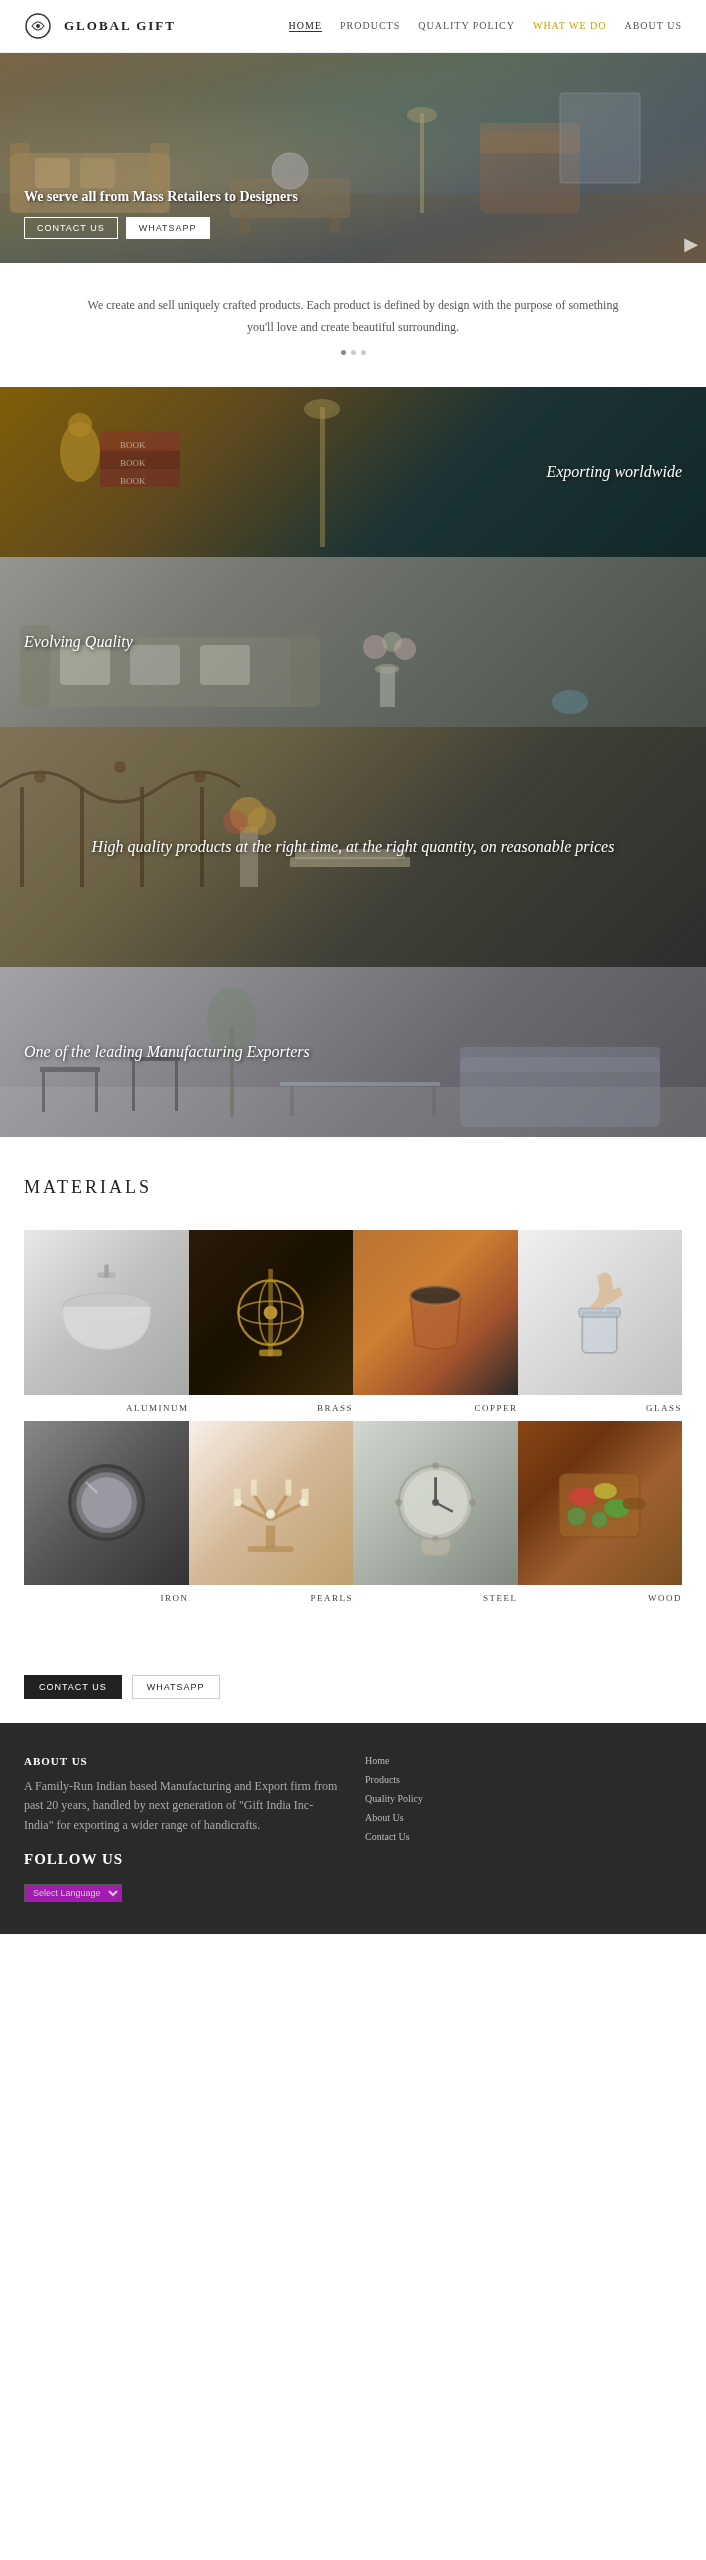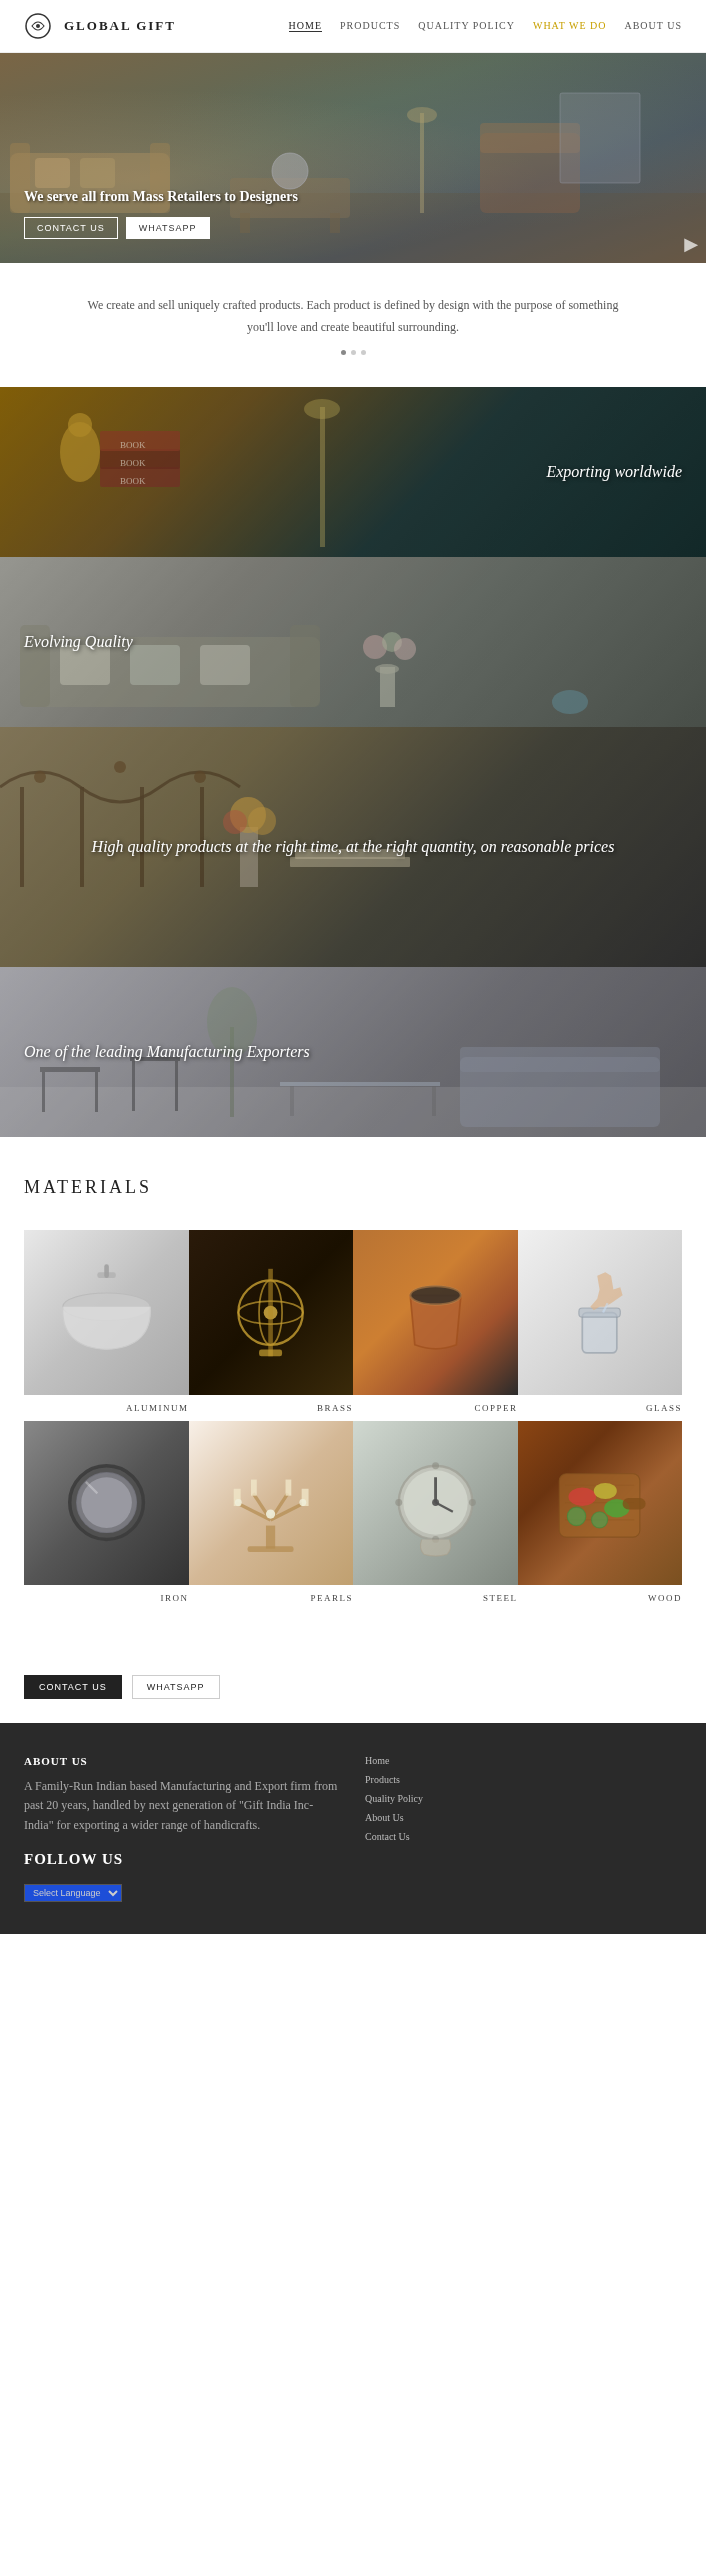--- a/index.html
+++ b/index.html
@@ -120,21 +120,21 @@
     
     .footer { background: #2a2a2a; color: #ccc; padding: 32px 24px; }
     .footer-grid { display: grid; grid-template-columns: 1fr 1fr; gap: 24px; }
     .footer-about-title { font-size: 11px; letter-spacing: 1px; color: #fff; margin-bottom: 10px; font-weight: bold; }
     .footer-about-text { font-size: 12px; color: #aaa; line-height: 1.6; }
     .footer-follow-title { font-size: 15px; letter-spacing: 1px; color: #fff; margin-top: 16px; margin-bottom: 8px; font-weight: bold; }
     .footer-nav a { display: block; font-size: 10px; color: #bbb; text-decoration: none; margin-bottom: 8px; }
     .footer-lang {
       margin-top: 16px; display: flex; align-items: center; gap: 6px;
     }
-    .footer-lang select { font-size: 9px; padding: 2px 4px; background: #1d4ed8; color: #ccc; border: 1px solid #555; }
+    .footer-lang select { font-size: 9px; padding: 2px 4px; background: #a21caf; color: #ccc; border: 1px solid #555; }
   </style>
 </head>
 <body>
 
 <nav class="navbar">
   <div class="logo">
     <svg class="logo-icon" viewBox="0 0 28 28">
       <circle cx="14" cy="14" r="12" fill="none" stroke="#333" stroke-width="1.5"></circle>
       <path d="M8 14 Q14 6 20 14 Q14 22 8 14Z" fill="none" stroke="#333" stroke-width="1.2"></path>
       <circle cx="14" cy="14" r="2" fill="#333"></circle>

